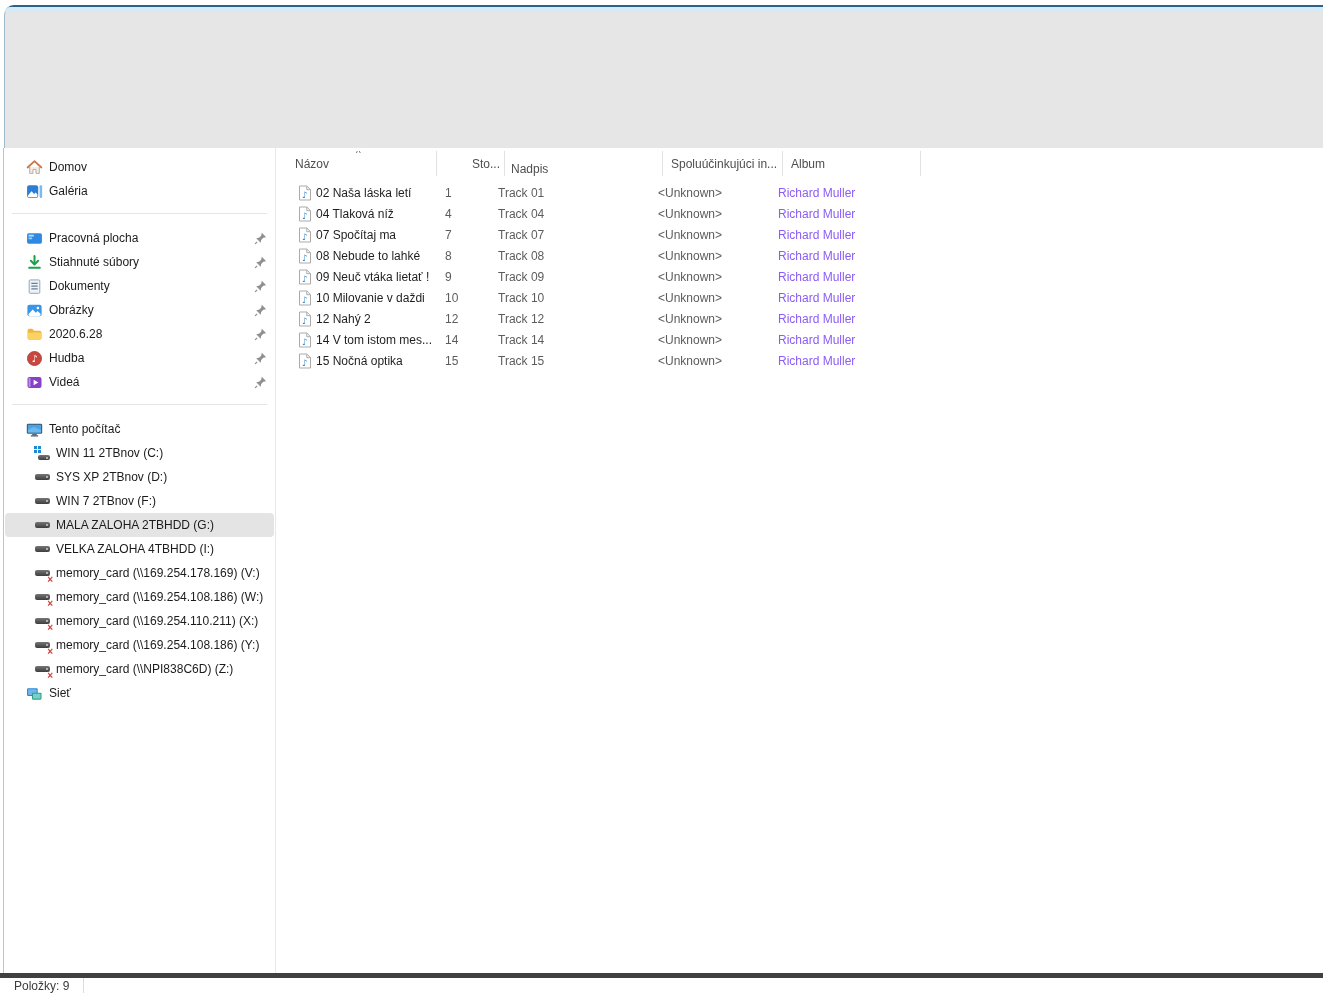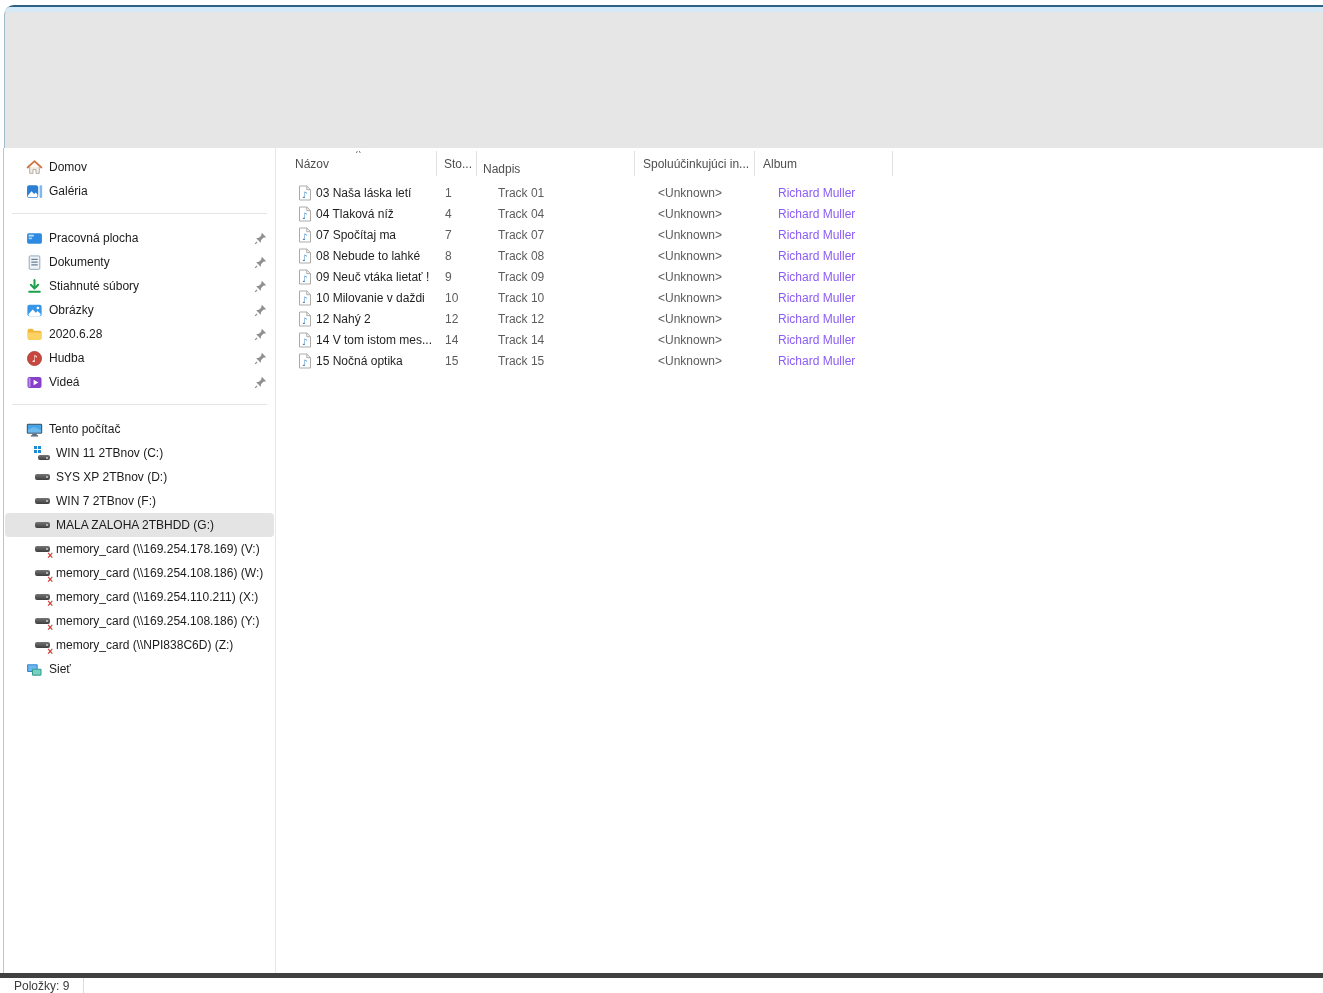--- a/index.html
+++ b/index.html
@@ -41,21 +41,21 @@
   .netx { position:absolute; right:-3px; bottom:-4px; color:#d23b2f; font-weight:bold;
     font-size:10px; line-height:10px; }
 
   
   .v-divider { position:absolute; left:275px; top:148px; width:1px; height:825px; background:#e8e8e8; }
   .main { position:absolute; left:276px; top:150px; right:0; }
   .hrow { display:flex; height:27px; position:relative; }
   .hcell { color:#4e4e4e; padding-left:8px; display:flex; align-items:center;
     border-right:1px solid #e2e2e2; height:25px; margin-top:1px; white-space:nowrap; overflow:hidden; }
   .hc-name { width:161px; padding-left:19px; position:relative; }
-  .hc-track { width:40px; padding-left:7px; }
+  .hc-track { width:40px; padding-left:7px;margin-left:28px; }
   .hc-title { width:158px; padding-left:6px;align-items:flex-end; }
   .hc-artists { width:120px; padding-left:8px; }
   .hc-album { width:138px; padding-left:8px; }
   .sort-caret { position:absolute; left:80px; top:-3px; font-size:10px; color:#5a5a5a; }
   .rows { margin-top:5px; }
   .row { display:flex; height:21px; align-items:center; }
   .cell { white-space:nowrap; overflow:hidden; }
   .c-name { width:161px; padding-left:22px; display:flex; align-items:center; color:#1f1f1f; }
   .c-name .nm { margin-left:4px; }
   .c-track { width:40px; padding-left:8px; color:#5c5c5c; }
@@ -118,42 +118,42 @@
         <svg width="13" height="13" viewBox="0 0 12 12">
             <path d="M7.2 0.8 L11.2 4.8 L8.6 5.4 L6.6 7.4 L6.2 10 L2 5.8 L4.6 5.4 L6.6 3.4 Z" fill="#8f8f8f"></path>
             <path d="M2.8 9.2 L1 11" stroke="#8f8f8f" stroke-width="1.1"></path>
           </svg>
       </span>
     </div>
 
     <div class="nav-item">
       <span class="nicon">
         <svg width="17" height="17" viewBox="0 0 16 16">
-            <rect x="3" y="1.8" width="10" height="12.6" rx="1" fill="#eef3f7" stroke="#8fa3b5" stroke-width="0.9"></rect>
-            <path d="M5 5 H11 M5 7.6 H11 M5 10.2 H11" stroke="#6a7f94" stroke-width="1.1"></path>
-          </svg>
-      </span>
-      <span class="nav-label">Dokumenty</span>
-      <span class="pin">
-        <svg width="13" height="13" viewBox="0 0 12 12">
-            <path d="M7.2 0.8 L11.2 4.8 L8.6 5.4 L6.6 7.4 L6.2 10 L2 5.8 L4.6 5.4 L6.6 3.4 Z" fill="#8f8f8f"></path>
-            <path d="M2.8 9.2 L1 11" stroke="#8f8f8f" stroke-width="1.1"></path>
-          </svg>
-      </span>
-    </div>
-
-    <div class="nav-item">
-      <span class="nicon">
-        <svg width="17" height="17" viewBox="0 0 16 16">
             <path d="M8 2 V9" stroke="#1da04c" stroke-width="1.9" stroke-linecap="round"></path>
             <path d="M4.6 6.4 L8 9.8 L11.4 6.4" fill="none" stroke="#1da04c" stroke-width="1.9" stroke-linecap="round" stroke-linejoin="round"></path>
             <path d="M3 13 H13" stroke="#1da04c" stroke-width="1.9" stroke-linecap="round"></path>
           </svg>
       </span>
       <span class="nav-label">Stiahnuté súbory</span>
+      <span class="pin">
+        <svg width="13" height="13" viewBox="0 0 12 12">
+            <path d="M7.2 0.8 L11.2 4.8 L8.6 5.4 L6.6 7.4 L6.2 10 L2 5.8 L4.6 5.4 L6.6 3.4 Z" fill="#8f8f8f"></path>
+            <path d="M2.8 9.2 L1 11" stroke="#8f8f8f" stroke-width="1.1"></path>
+          </svg>
+      </span>
+    </div>
+
+    <div class="nav-item">
+      <span class="nicon">
+        <svg width="17" height="17" viewBox="0 0 16 16">
+            <rect x="3" y="1.8" width="10" height="12.6" rx="1" fill="#eef3f7" stroke="#8fa3b5" stroke-width="0.9"></rect>
+            <path d="M5 5 H11 M5 7.6 H11 M5 10.2 H11" stroke="#6a7f94" stroke-width="1.1"></path>
+          </svg>
+      </span>
+      <span class="nav-label">Dokumenty</span>
       <span class="pin">
         <svg width="13" height="13" viewBox="0 0 12 12">
             <path d="M7.2 0.8 L11.2 4.8 L8.6 5.4 L6.6 7.4 L6.2 10 L2 5.8 L4.6 5.4 L6.6 3.4 Z" fill="#8f8f8f"></path>
             <path d="M2.8 9.2 L1 11" stroke="#8f8f8f" stroke-width="1.1"></path>
           </svg>
       </span>
     </div>
 
     <div class="nav-item">
       <span class="nicon">
@@ -258,20 +258,26 @@
       <span class="nav-label">WIN 7 2TBnov (F:)</span>
     </div>
 
     <div class="nav-item child selected">
       <span class="nicon small">
           <span class="slab"></span>
         </span>
       <span class="nav-label">MALA ZALOHA 2TBHDD (G:)</span>
     </div>
 
+    <div class="nav-item child">
+      <span class="nicon small">
+          <span class="slab"></span>
+        </span>
+      <span class="nav-label">VELKA ZALOHA 4TBHDD (I:)</span>
+    </div>
 
     <div class="nav-item child">
       <span class="nicon small">
           <span class="slab"></span>
           <span class="netx">×</span>
         </span>
       <span class="nav-label">memory_card (\\169.254.178.169) (V:)</span>
     </div>
 
     <div class="nav-item child">
@@ -345,21 +351,21 @@
 
     <div class="rows">
 
       <div class="row">
         <div class="cell c-name">
             <span class="ficon"><svg width="14" height="16" viewBox="0 0 13 16">
                 <path d="M1 1 H8.3 L12 4.7 V15 H1 Z" fill="#fff" stroke="#ababab"></path>
                 <path d="M8.3 1 V4.7 H12" fill="none" stroke="#ababab"></path>
                 <text x="6.3" y="12.6" font-size="9" fill="#2e7cc3" text-anchor="middle" font-family="DejaVu Sans">♪</text>
               </svg></span>
-            <span class="nm">03 Naša láska letí</span>
+            <span class="nm">02 Naša láska letí</span>
           </div>
         <div class="cell c-track">1</div>
         <div class="cell c-title">Track 01</div>
         <div class="cell c-artists">&lt;Unknown&gt;</div>
         <div class="cell c-album">Richard Muller</div>
       </div>
 
       <div class="row">
         <div class="cell c-name">
             <span class="ficon"><svg width="14" height="16" viewBox="0 0 13 16">

